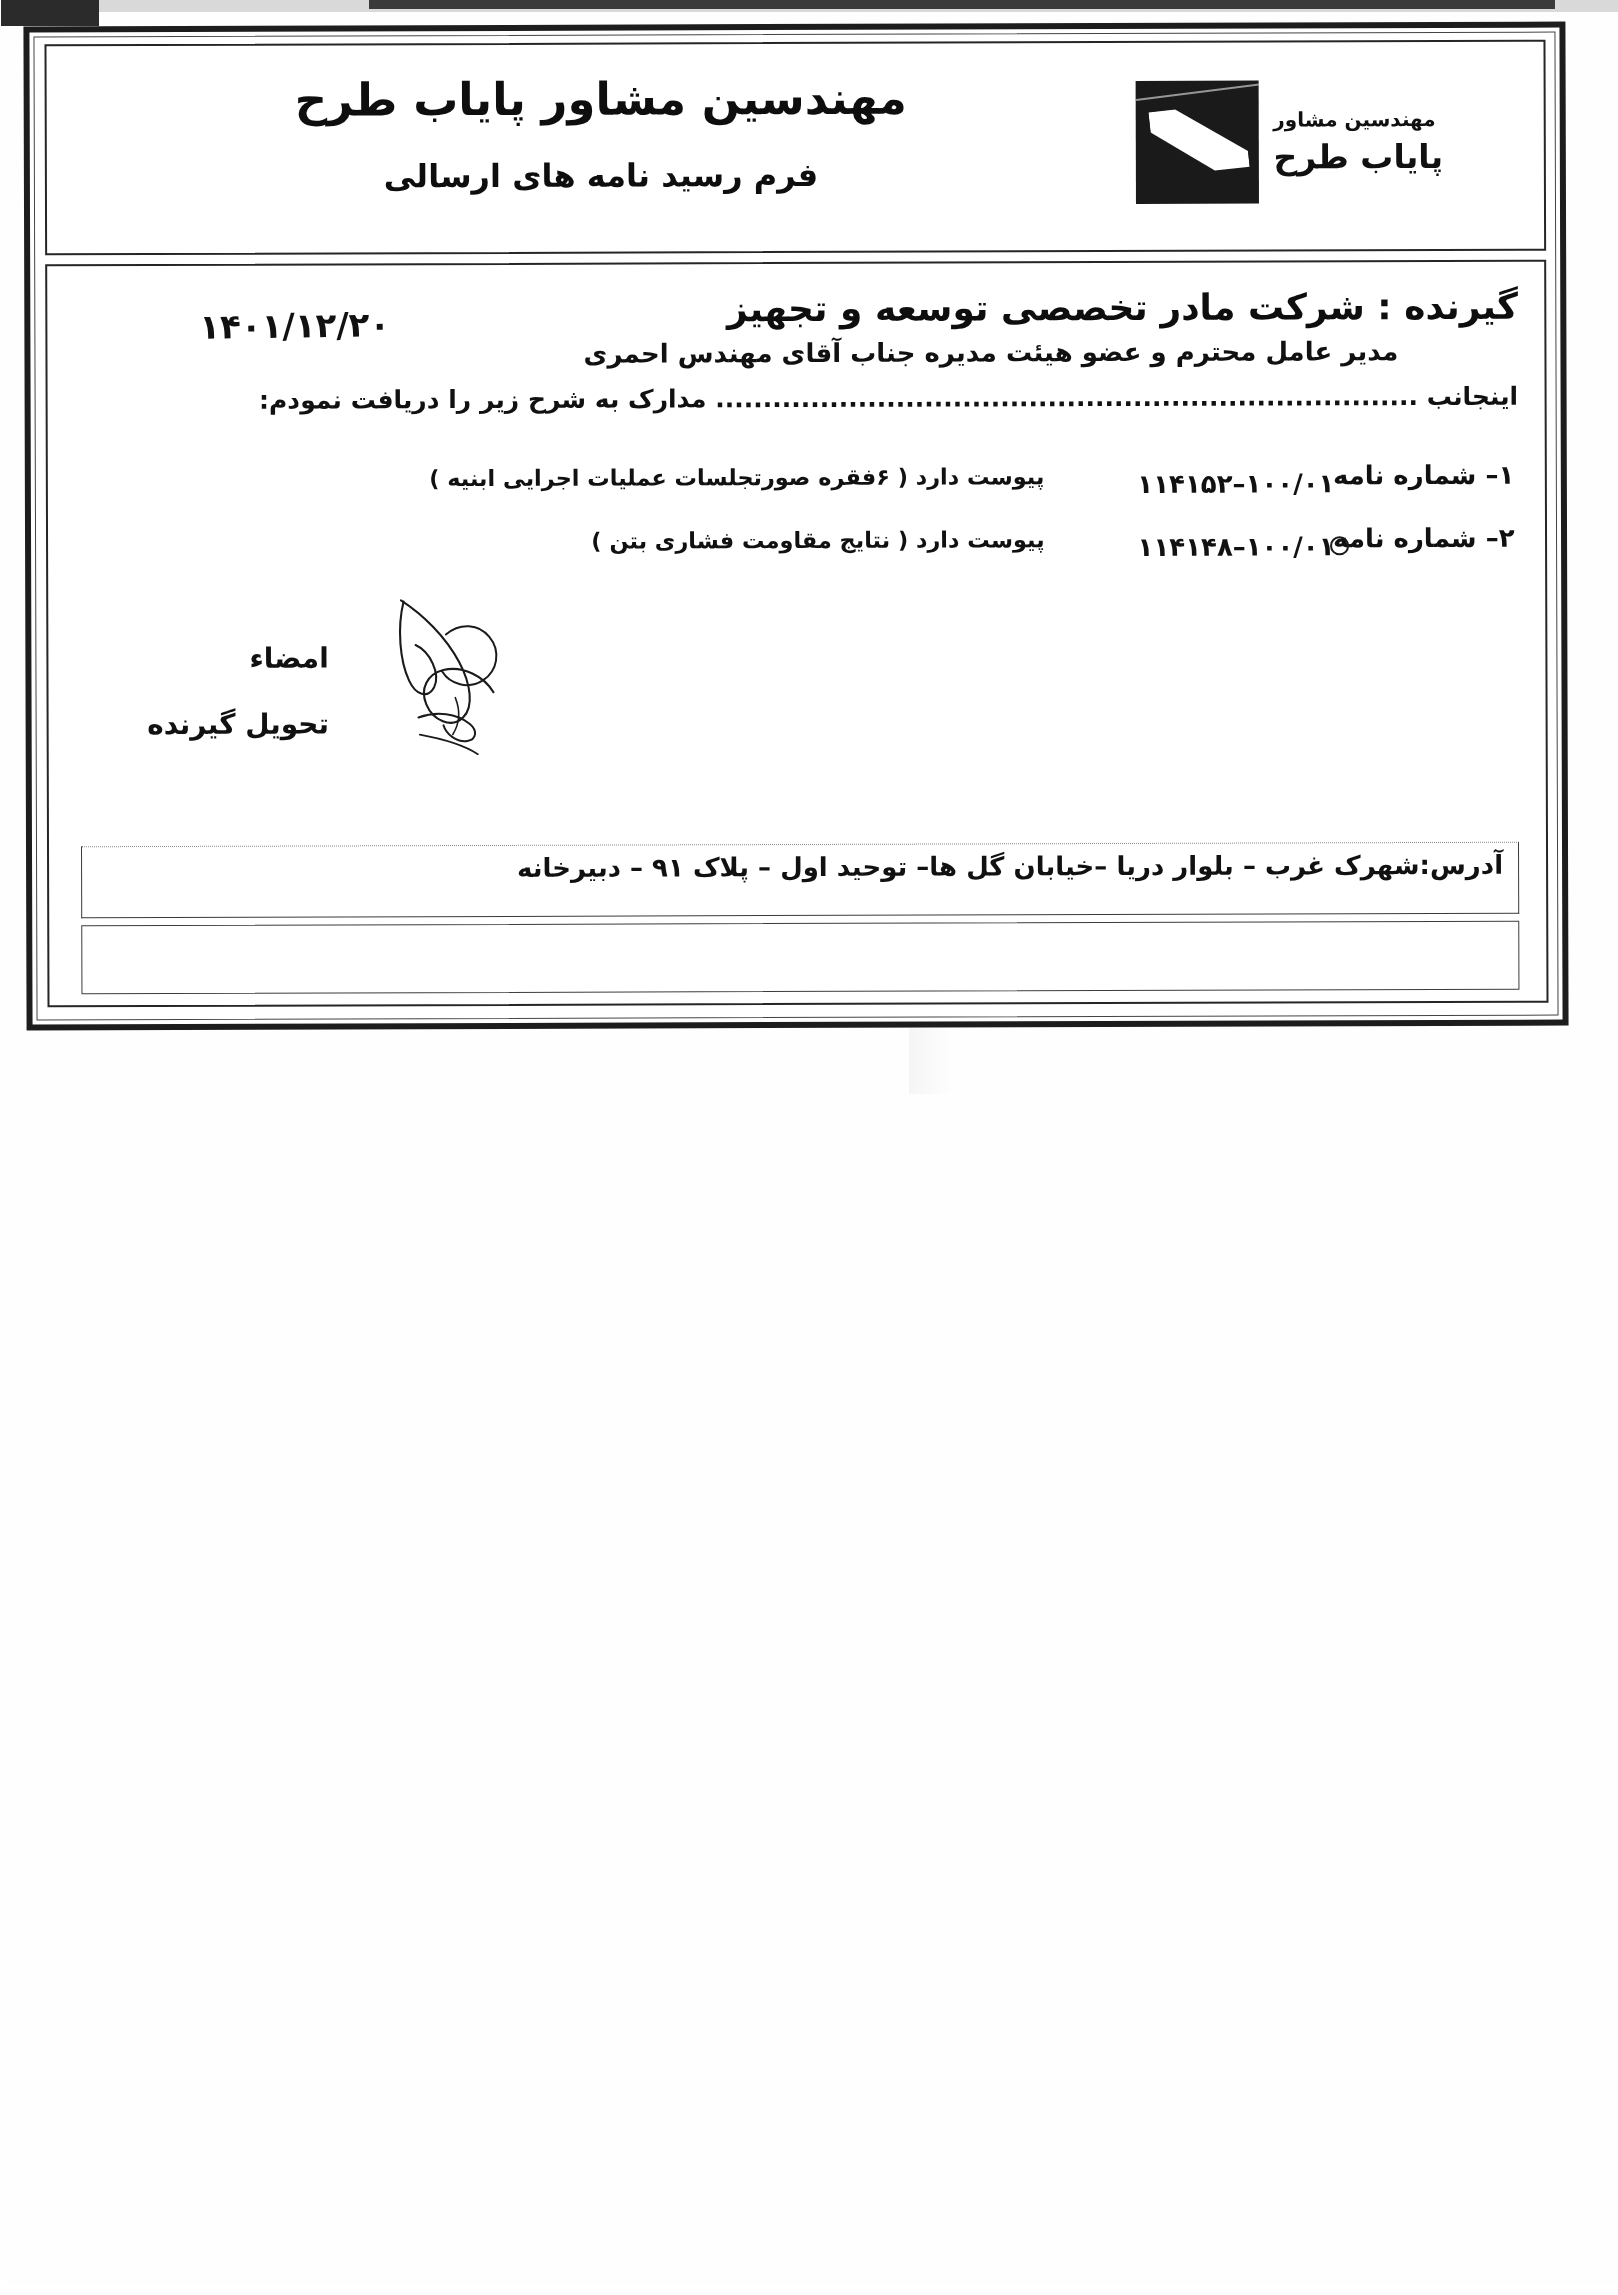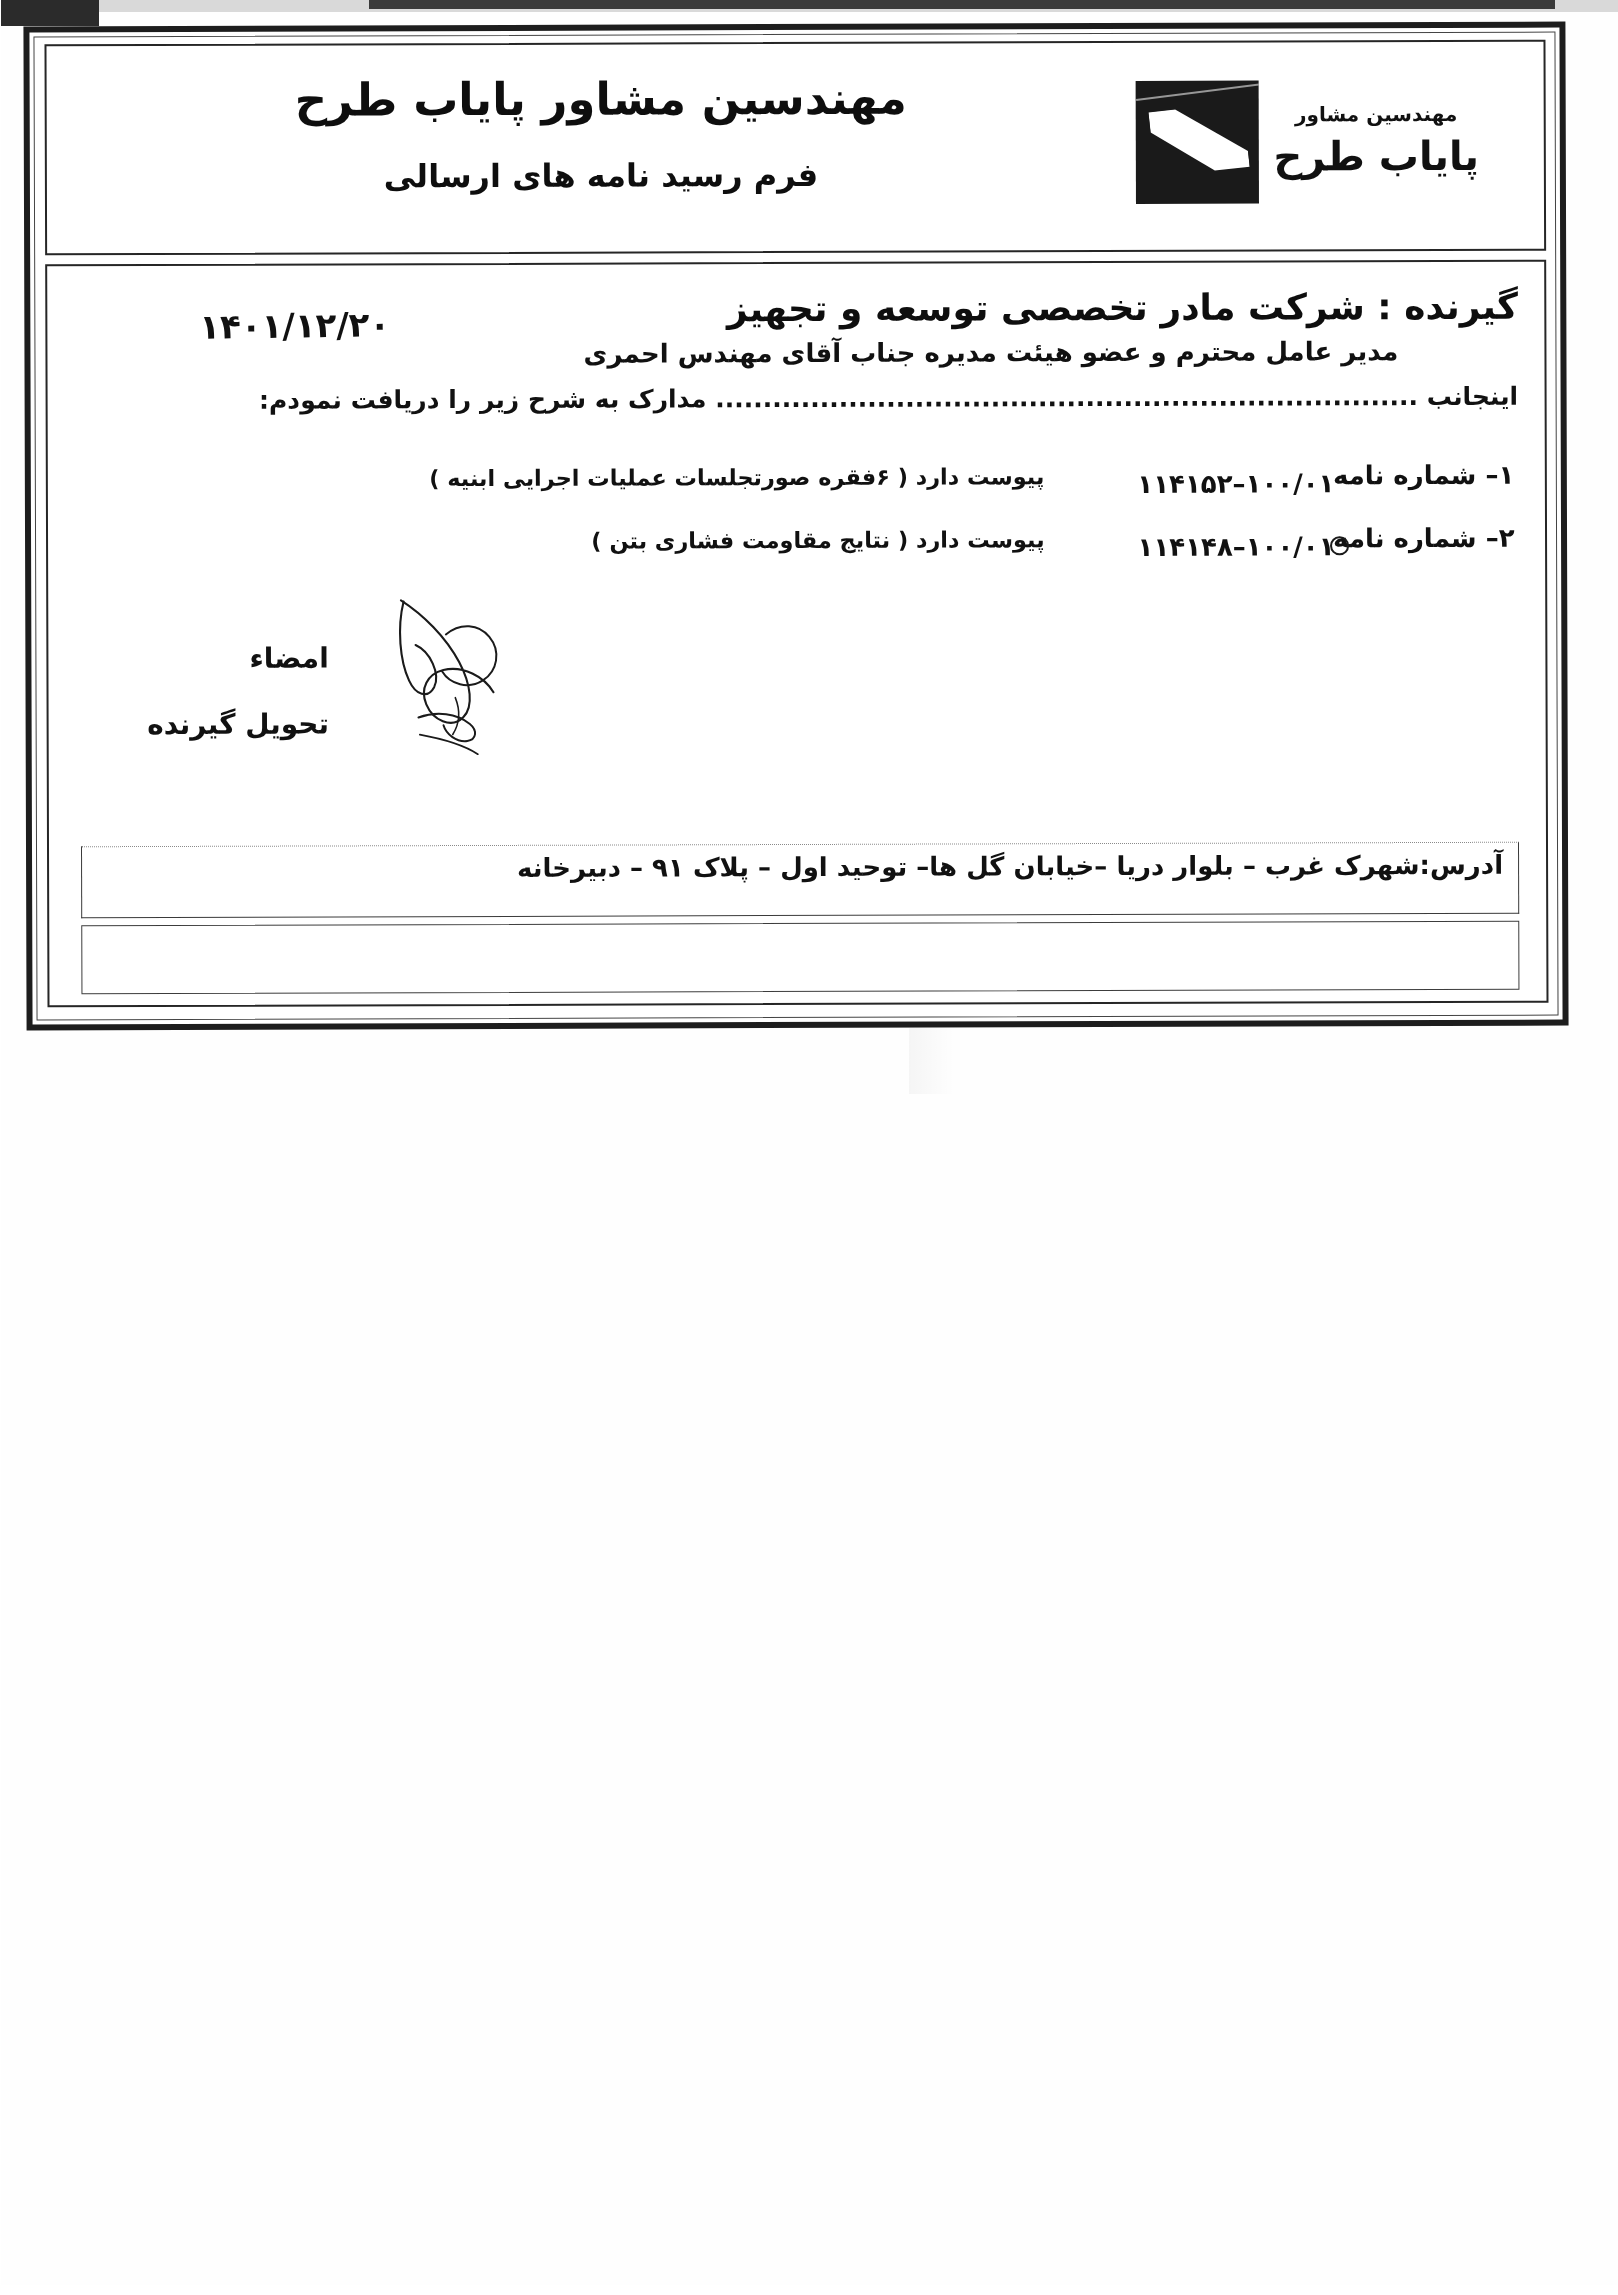--- a/index.html
+++ b/index.html
@@ -88,32 +88,32 @@
     right: 18.4px;
     top: 18.4px;
     width: 389px;
     height: 163px;
     display: flex;
     flex-direction: row-reverse;
     align-items: center;
     gap: 14.5px;
   }
   .logo-text {
-    text-align: center;
+    text-align: left;
     line-height: 1.25;
     font-family: "DejaVu Sans", sans-serif;
   }
   .logo-text .small {
     font-size: 20px;
     font-weight: 700;
     color: #111;
     letter-spacing: -0.7px;
   }
   .logo-text .big {
-    font-size: 40px;
+    font-size: 33px;
     font-weight: 700;
     color: #111;
     margin-top: 4px;
   }
   .logo-mark {
     position: relative;
     width: 123px;
     height: 123px;
     background: #1a1a1a;
     overflow: hidden;

